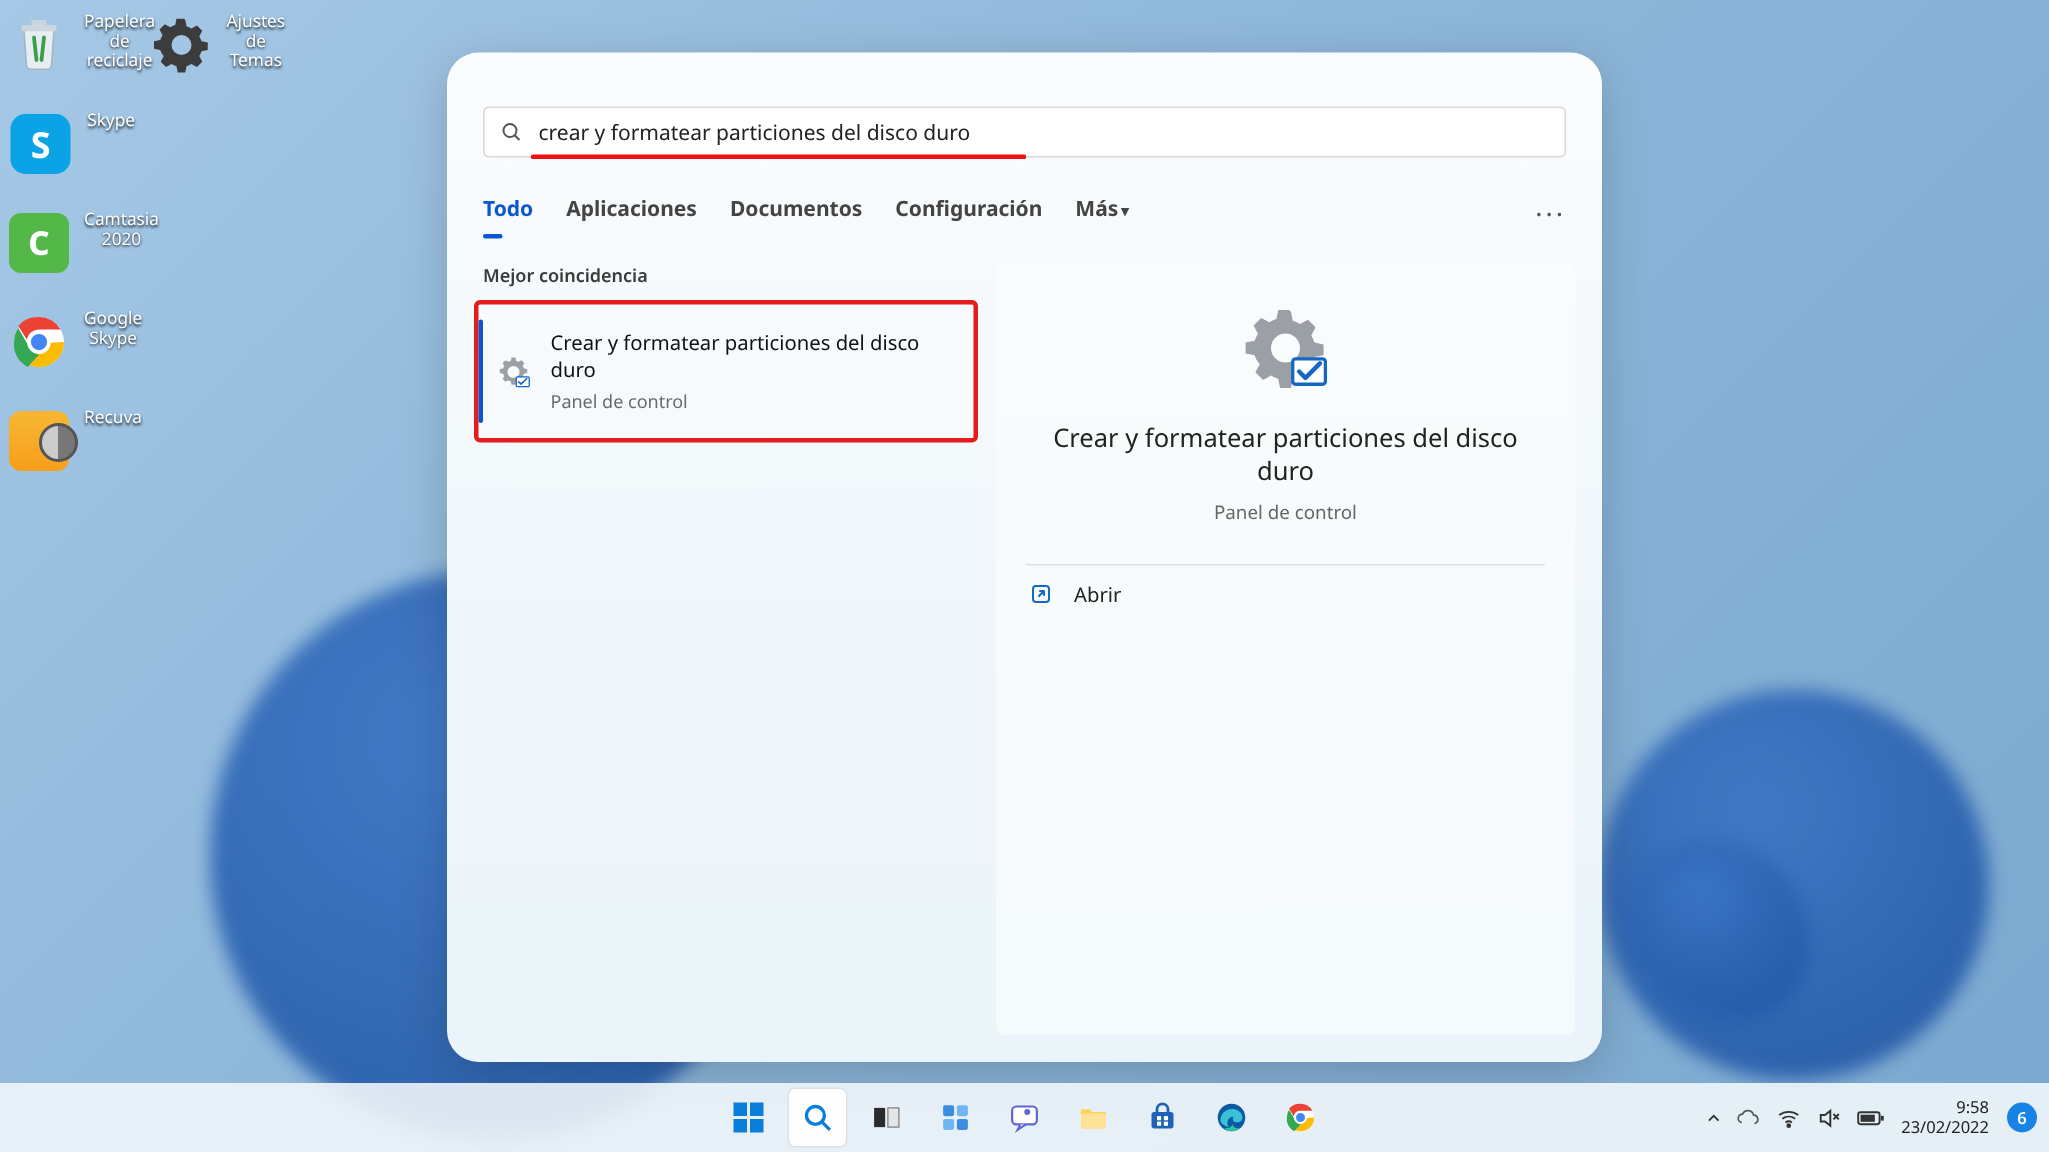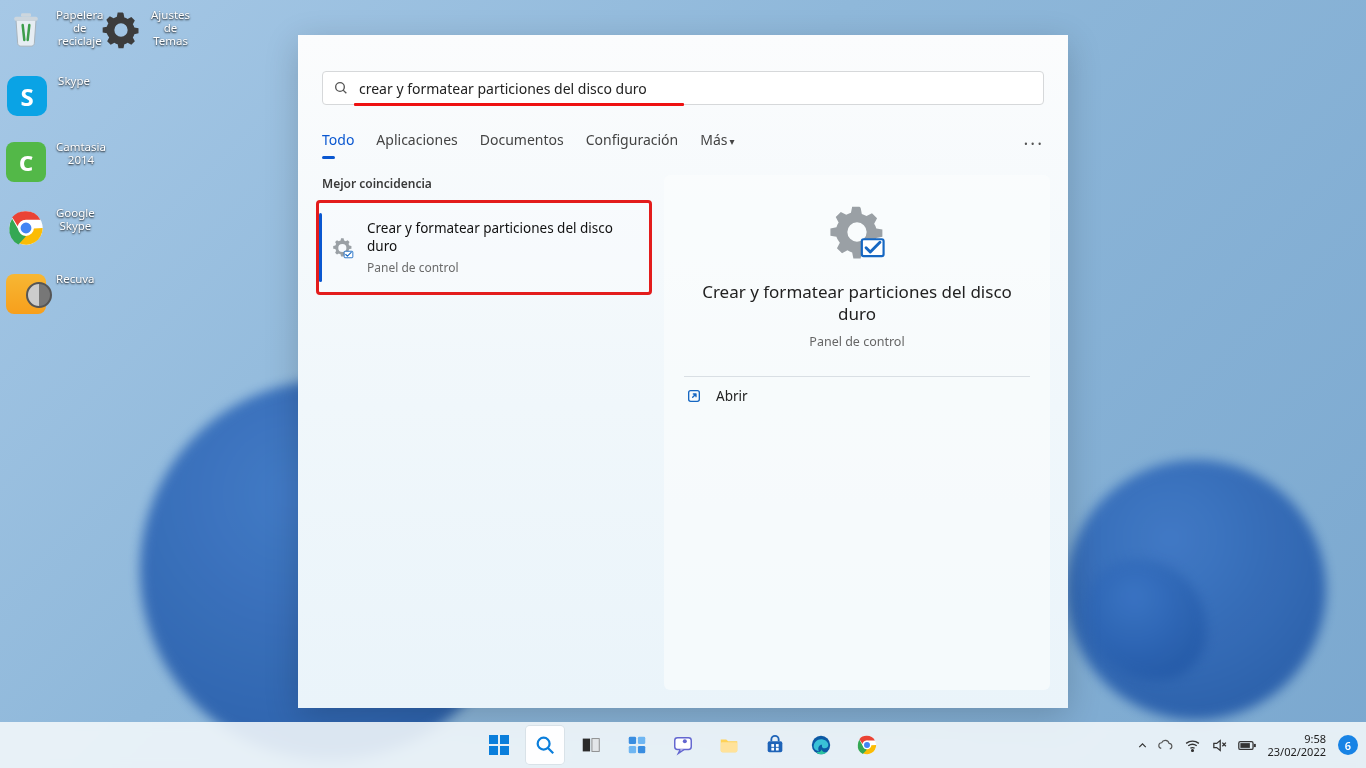--- a/index.html
+++ b/index.html
@@ -20,32 +20,32 @@
   .di .lbl { color: #fff; font-size: 11.5px; line-height: 13px; text-align: center; text-shadow: 0 1px 2px rgba(0,0,0,.95); }
 
   
   .di-row { position: absolute; top: 8px; left: 101px; }
   .di-row .di { width: 84px; }
 
   
   .search-flyout {
     position: absolute; left: 298px; top: 35px; width: 770px; height: 673px;
     background: linear-gradient(180deg, #fbfcfd 0%, #f0f7fb 55%, #eaf4fa 100%);
-    border-radius: 0; box-shadow: 0 8px 32px rgba(0,0,0,.18);
+    border-radius: 21px; box-shadow: 0 8px 32px rgba(0,0,0,.18);
     display: flex; flex-direction: column;
   }
   .search-bar {
     margin: 36px 24px 0 24px; height: 34px; background: #fff; border: 1px solid #d6d8da;
     border-radius: 4px; display: flex; align-items: center; padding: 0 10px; gap: 10px;
   }
   .search-bar input { flex: 1; border: none; outline: none; font-size: 14px; color: #222; }
   .red-underline { margin: 0 24px; height: 3px; background: #e11; margin-left: 56px; width: 330px; margin-top: -2px; border-radius: 1px; }
 
   .tabs { display: flex; gap: 22px; margin: 24px 24px 0 24px; align-items: center; font-size: 14px; color: #444; }
-  .tabs .tab { padding-bottom: 6px; cursor: pointer; }
+  .tabs .tab { padding-bottom: 6px; cursor: pointer; font-weight: bold; }
   .tabs .tab.active { color: #0a57d0; position: relative; }
   .tabs .tab.active::after { content: ""; position: absolute; left: 0; right: 60%; bottom: -4px; height: 3px; background: #0a57d0; border-radius: 2px; }
   .tabs .spacer { flex: 1; }
   .tabs .more-dots { font-size: 18px; letter-spacing: 2px; color: #555; cursor: pointer; }
 
   .content { display: flex; margin: 20px 18px 18px 18px; gap: 12px; flex: 1; justify-content: space-between; }
   .left-col { width: 336px; }
   .section-label { font-size: 12px; color: #3a3a3a; margin: 0 0 8px 6px; font-weight: 600; }
   .best-match {
     border: 3px solid #e31c1c; border-radius: 4px; padding: 16px 14px 16px 10px;
@@ -120,21 +120,21 @@
     <span class="ico">
         <span class="ico-skype">S</span>
       </span>
     <span class="lbl">Skype</span>
   </div>
 
   <div class="di">
     <span class="ico">
         <span class="ico-cam">C</span>
       </span>
-    <span class="lbl">Camtasia 2014</span>
+    <span class="lbl">Camtasia 2020</span>
   </div>
 
   <div class="di">
     <span class="ico">
       <svg class="ico-chrome" viewBox="0 0 48 48">
           <circle cx="24" cy="24" r="20" fill="#fff"></circle>
           <path d="M24 4a20 20 0 0 1 17.3 10H24a10 10 0 0 0-9.8 8L7.4 11.2A20 20 0 0 1 24 4z" fill="#ea4335"></path>
           <path d="M44 24a20 20 0 0 1-29 17.9l8.7-15a10 10 0 0 0 9.4-2.3L44 24z" fill="#fbbc05"></path>
           <path d="M4 24a20 20 0 0 1 3.4-11.2L16 27.8A10 10 0 0 0 24 34l-9 9.9A20 20 0 0 1 4 24z" fill="#34a853"></path>
           <circle cx="24" cy="24" r="8" fill="#4285f4"></circle>

